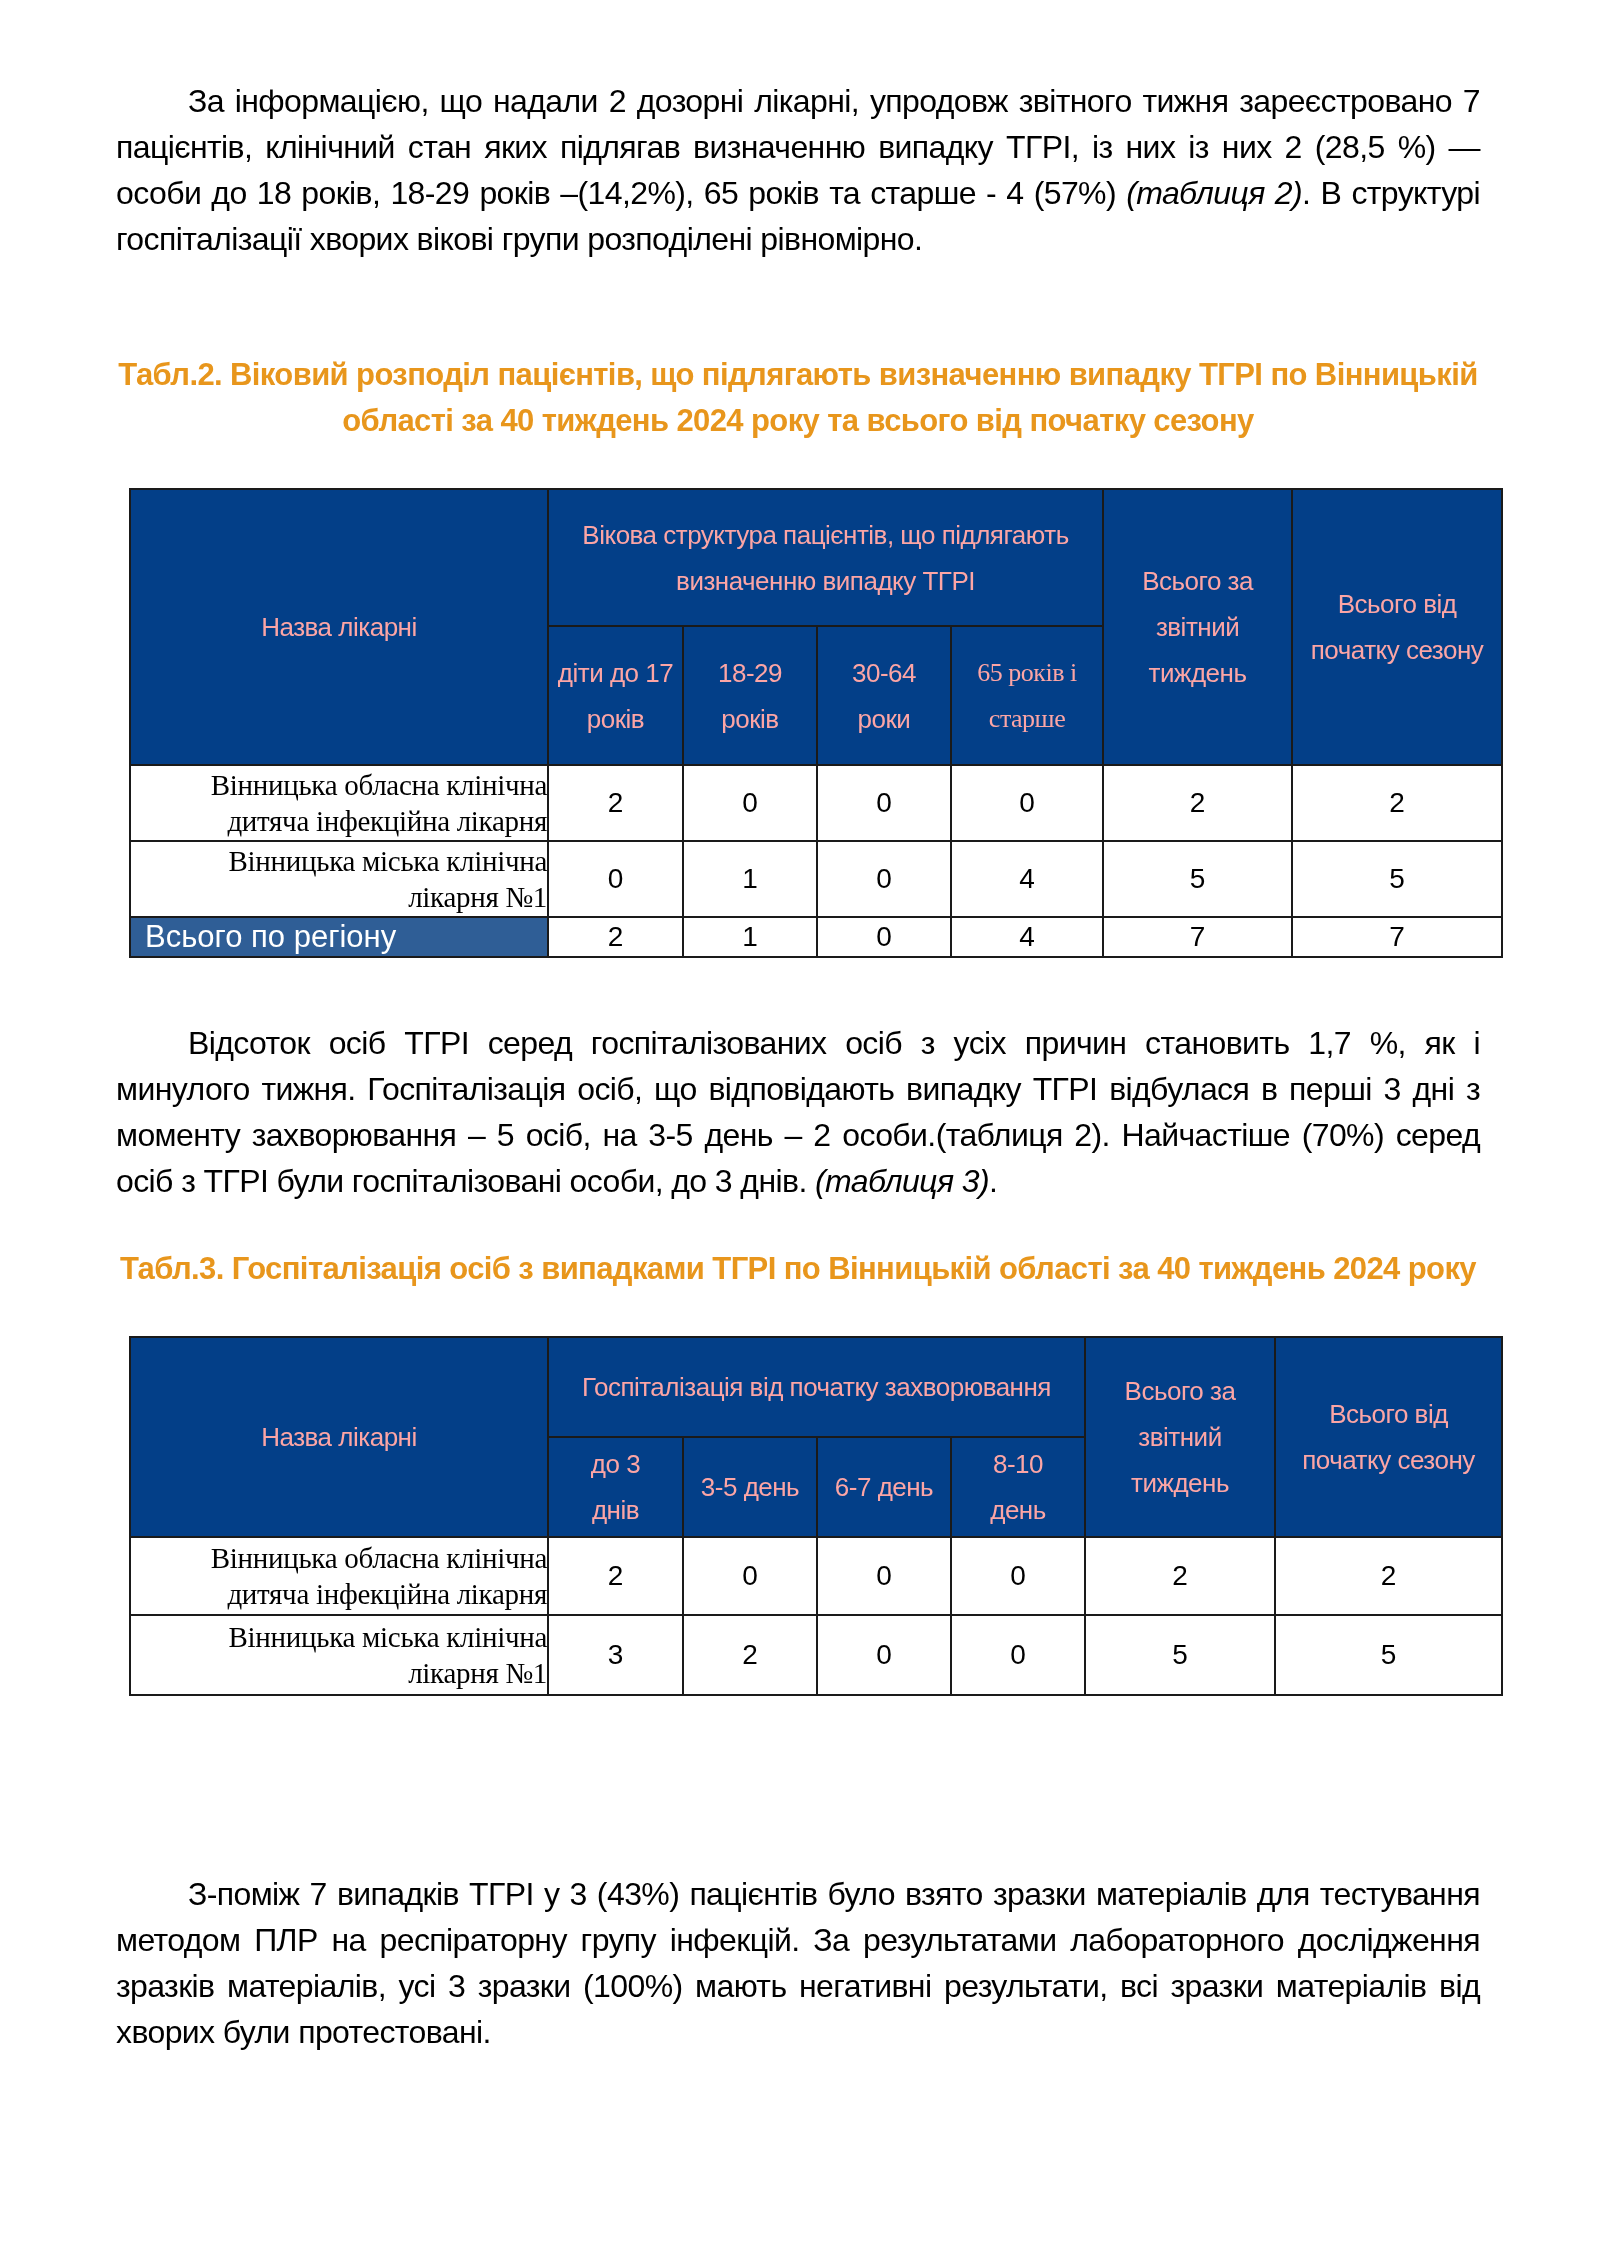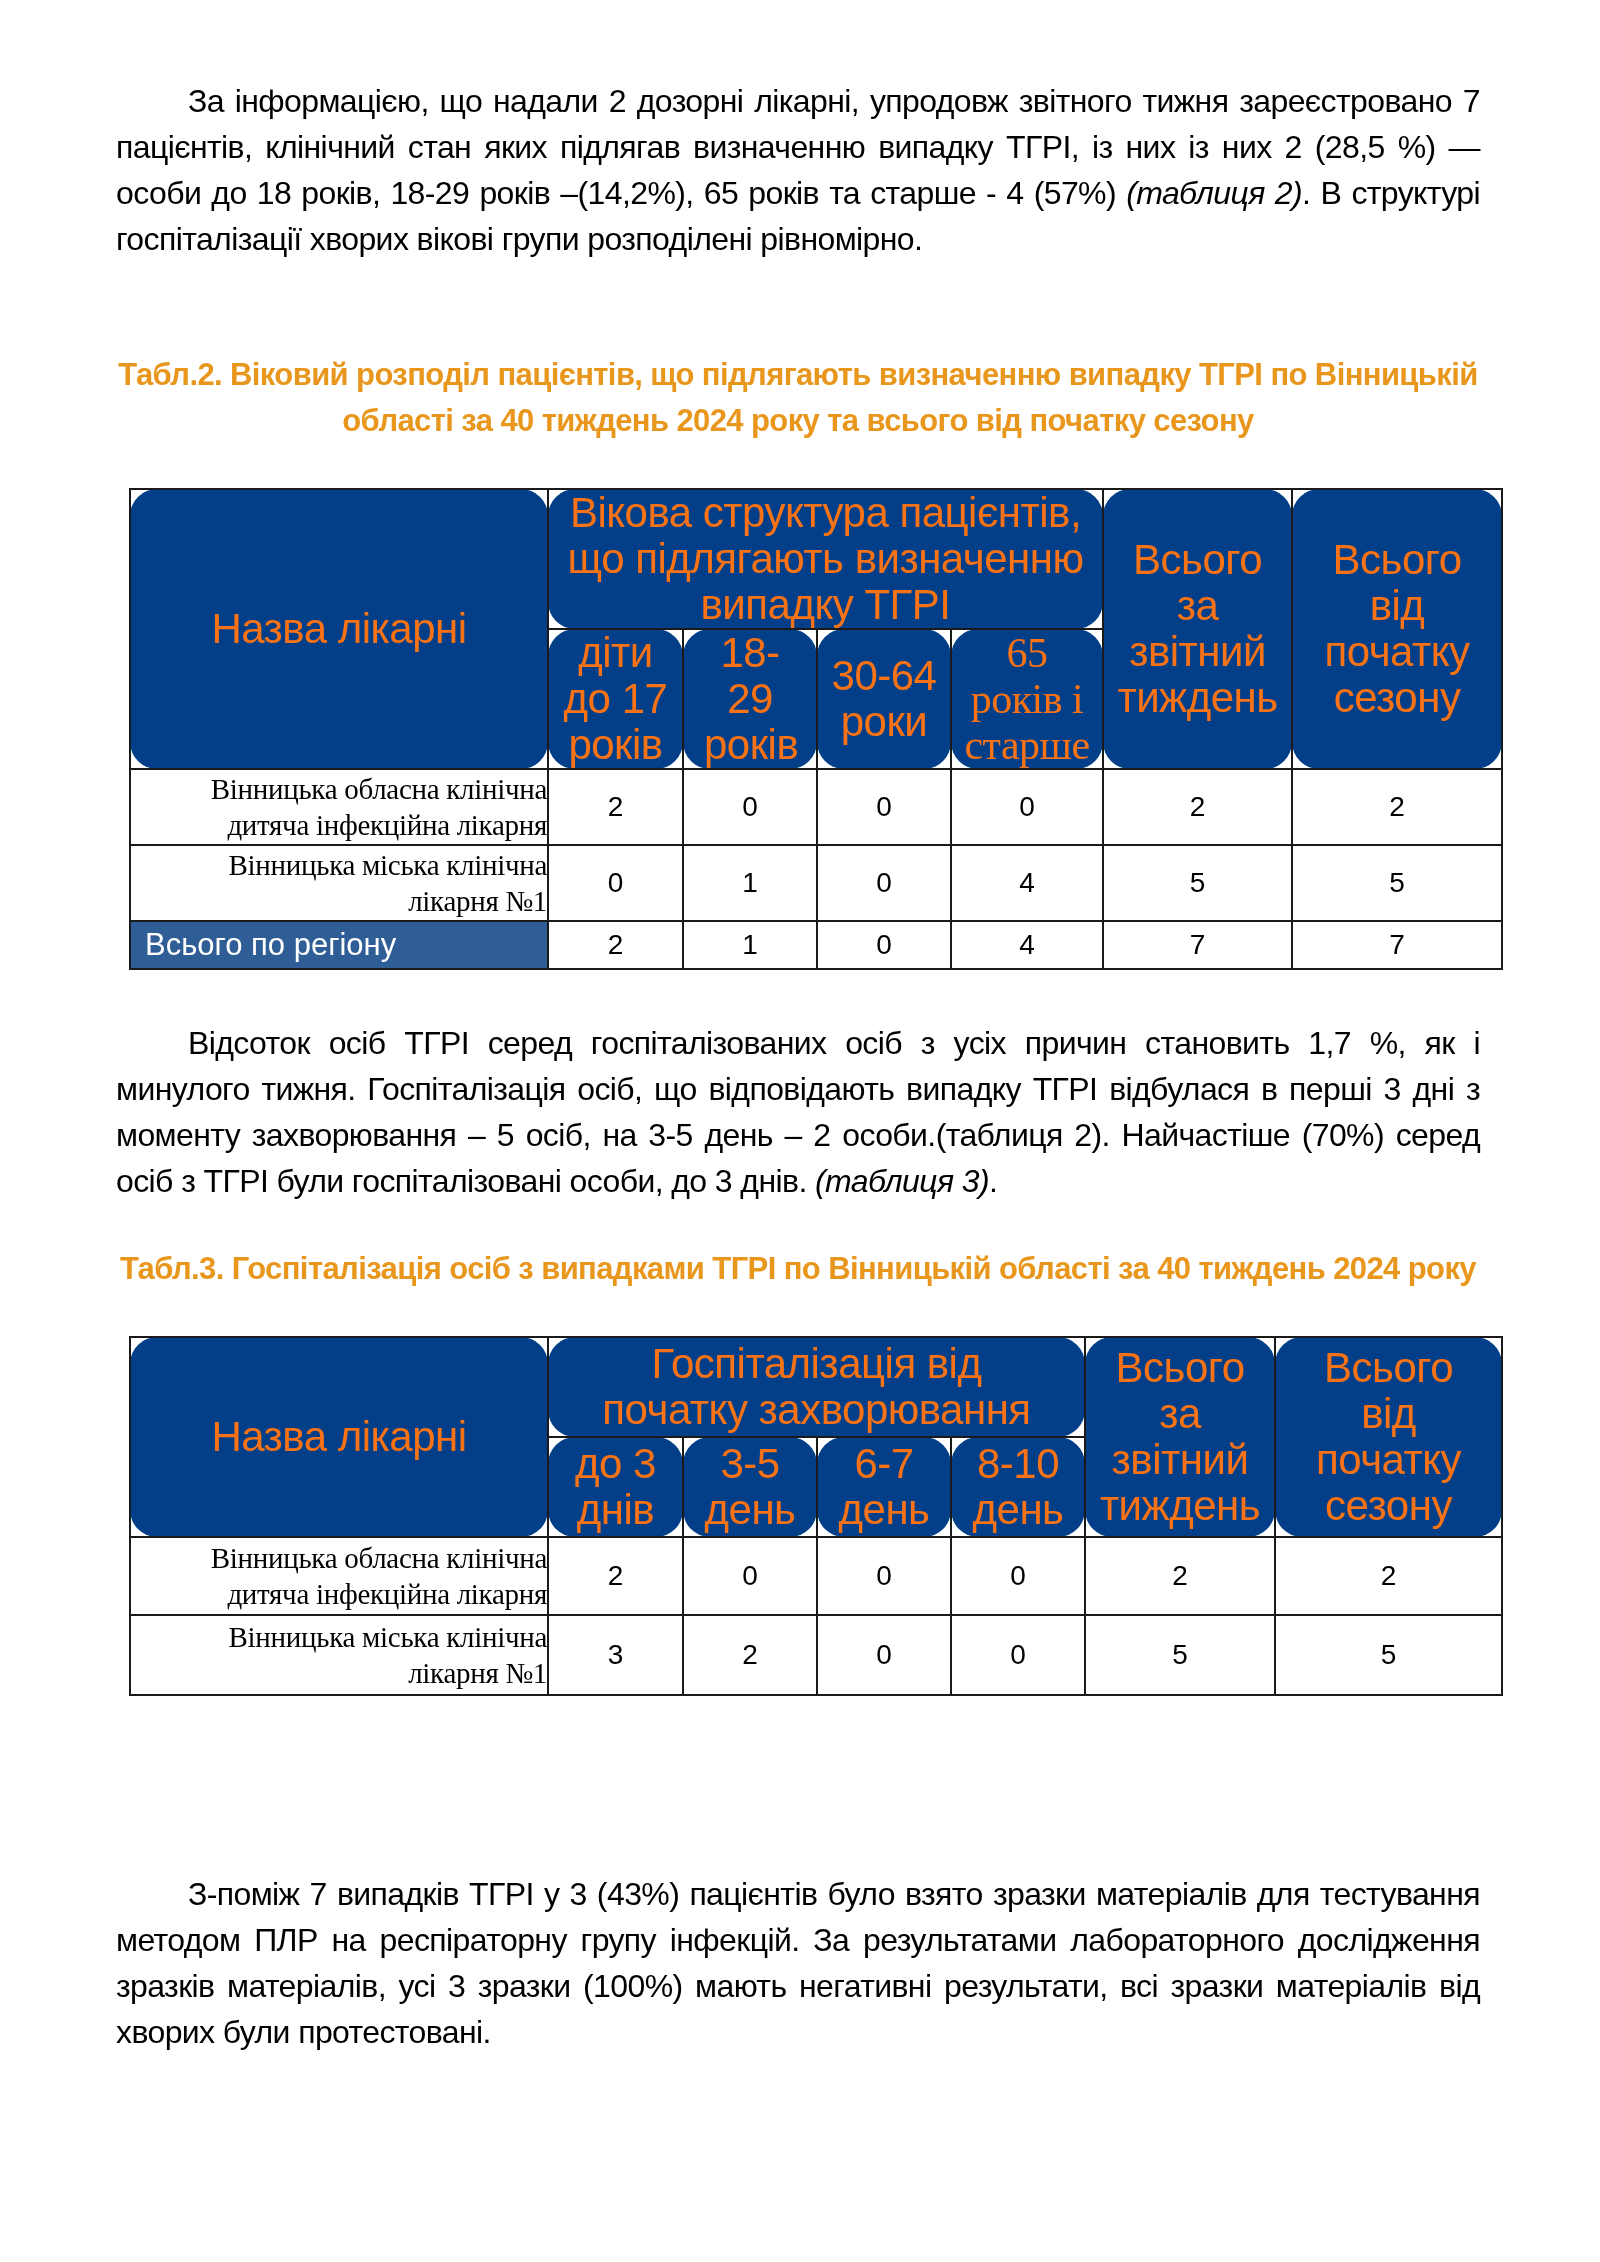--- a/index.html
+++ b/index.html
@@ -3,21 +3,21 @@
 <meta charset="utf-8">
 <style>
   html, body { margin: 0; padding: 0; background: #ffffff; }
   body { width: 1600px; height: 2262px; position: relative; overflow: hidden; font-family: "Liberation Sans", "DejaVu Sans", sans-serif; color: #000; }
   .para { position: absolute; left: 116px; width: 1364px; font-size: 32px; line-height: 46px; text-align: justify; letter-spacing: -0.6px; font-family: "Liberation Sans", sans-serif; }
   .para .ind { display: inline-block; width: 72px; }
   .para i { font-style: italic; }
   .caption { position: absolute; left: 116px; width: 1364px; text-align: center; color: #e8961c; font-weight: bold; font-size: 31px; line-height: 46px; letter-spacing: -0.6px; font-family: "Liberation Sans", sans-serif; }
   table { position: absolute; left: 129px; border-collapse: collapse; table-layout: fixed; }
   td, th { border: 2px solid #1a1a1a; text-align: center; vertical-align: middle; padding: 0; }
-  th { background: #033f88; color: #f97316; font-weight: normal; font-size: 42px; line-height: 46px; font-family: "Liberation Sans", sans-serif; letter-spacing: -0.5px; border-radius: 27px; }
+  th { background: #033f88; color: #fca5a5; font-weight: normal; font-size: 26px; line-height: 46px; font-family: "Liberation Sans", sans-serif; letter-spacing: -0.5px; }
   td { font-size: 28px; font-family: "Liberation Sans", sans-serif; background: #fff; }
   td.name { text-align: right; padding-left: 14px; font-family: "Liberation Serif", serif; font-size: 29px; line-height: 36px; letter-spacing: -0.3px; }
   td.total-name { background: #2f5e96; color: #fff; text-align: left; padding-left: 14px; font-size: 31px; font-family: "Liberation Sans", sans-serif; }
 </style>
 </head>
 <body>
 
 <div class="para" style="top:78px;"><span class="ind"></span><span>За інформацією, що надали 2 дозорні лікарні, упродовж звітного тижня зареєстровано 7 пацієнтів, клінічний стан яких підлягав визначенню випадку ТГРІ, із них із них 2 (28,5 %) — особи до 18 років, 18-29 років –(14,2%), 65 років та старше - 4 (57%) </span><i>(таблиця 2)</i><span>. В структурі госпіталізації хворих вікові групи розподілені рівномірно.</span></div>
 
 <div class="caption" style="top:352px;">Табл.2. Віковий розподіл пацієнтів, що підлягають визначенню випадку ТГРІ по Вінницькій області за 40 тиждень 2024 року та всього від початку сезону</div>
@@ -56,21 +56,21 @@
   </tr>
   <tr style="height:76px;">
     <td class="name">Вінницька міська клінічна лікарня №1</td>
     <td>0</td>
     <td>1</td>
     <td>0</td>
     <td>4</td>
     <td>5</td>
     <td>5</td>
   </tr>
-  <tr style="height:48px;">
+  <tr style="height:40px;">
     <td class="total-name">Всього по регіону</td>
     <td>2</td>
     <td>1</td>
     <td>0</td>
     <td>4</td>
     <td>7</td>
     <td>7</td>
   </tr>
 </tbody>
   </table>

